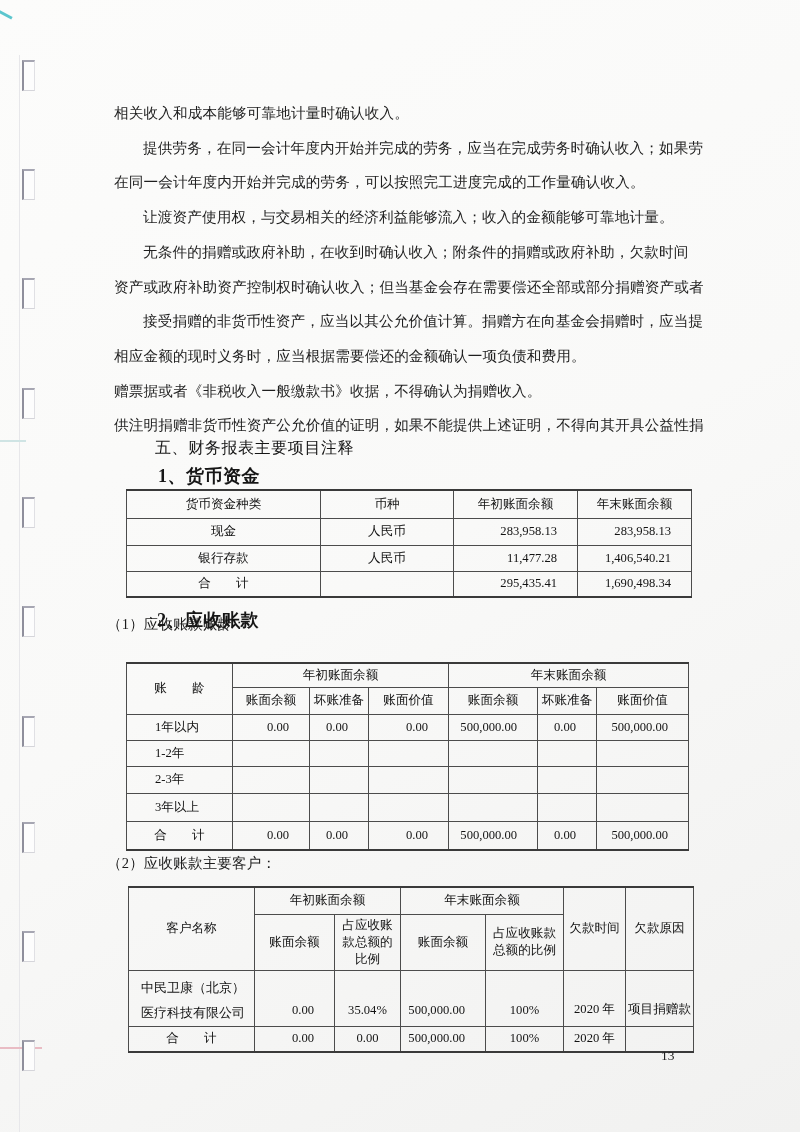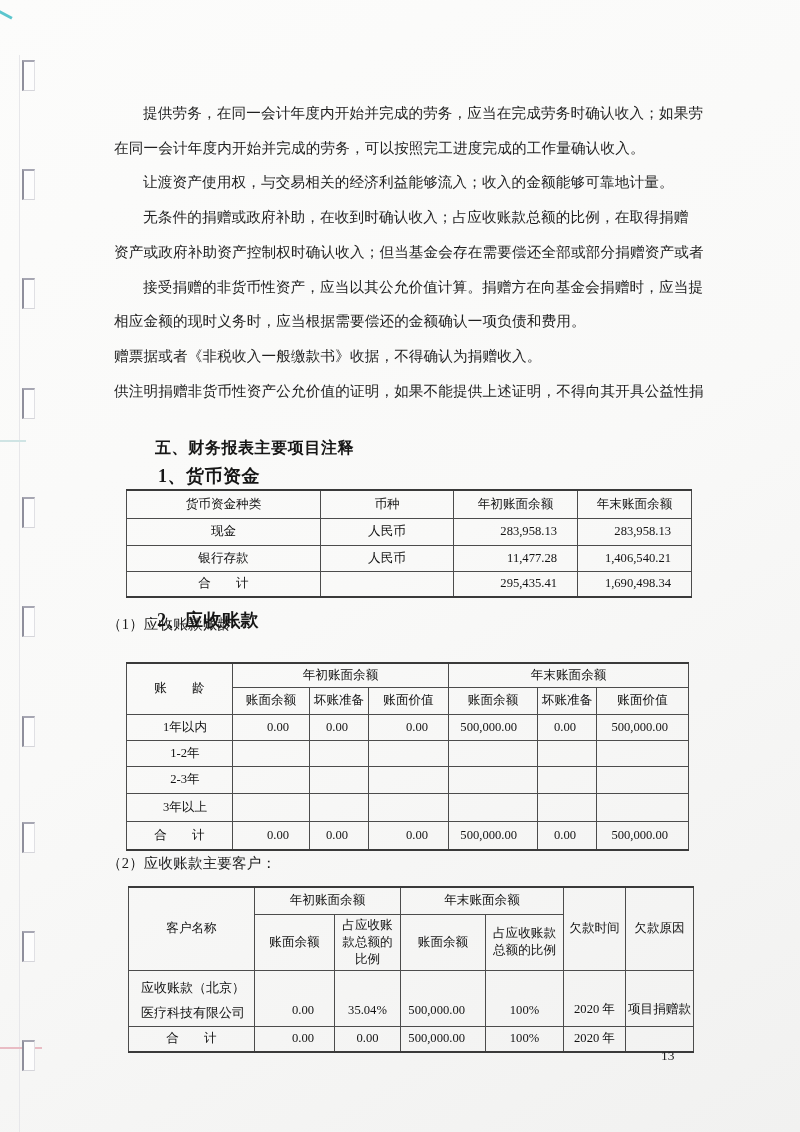--- a/index.html
+++ b/index.html
@@ -16,29 +16,29 @@
   .hole{
     position:absolute;left:22px;width:13px;height:31px;box-sizing:border-box;background:#fdfdfd;
     border-left:2.5px solid #8f8f9c;border-top:2px solid #a6a6b2;
     border-right:1px solid #e0e0e4;border-bottom:1px solid #d5d5da;
   }
   
   .body-text{position:absolute;left:114px;top:96px;width:582px;font-size:14.6px;line-height:34.7px;letter-spacing:.15px;}
   .body-text .line{white-space:nowrap;}
   .body-text .indent{text-indent:29px;}
   
-  .h-main{position:absolute;left:155px;top:438px;font-size:16px;font-weight:bold;letter-spacing:.6px;color:#161616;}
+  .h-main{position:absolute;left:155px;top:438px;font-size:16px;font-weight:normal;letter-spacing:.6px;color:#161616;}
   .h-sub{position:absolute;font-size:18px;font-weight:bold;letter-spacing:.5px;color:#161616;}
   .h-label{position:absolute;font-size:14.5px;letter-spacing:.2px;color:#1a1a1a;}
   
   table.tbl{position:absolute;border-collapse:collapse;table-layout:fixed;font-size:12.6px;color:#121212;
     border-top:2px solid #3a3a3a;border-bottom:2px solid #3a3a3a;}
   .tbl td{border:1px solid #4c4c4c;padding:0 2px;text-align:center;vertical-align:middle;overflow:hidden;font-weight:normal;}
   .tbl .num{text-align:right;padding-right:20px;}
-  .tbl .lbl{text-align:center;padding-left:13px;}
+  .tbl .lbl{text-align:left;padding-left:28px;}
   .tbl .wrap{padding:2px 5px;line-height:17px;}
   #t3 .vb{vertical-align:bottom;padding-bottom:8px;}
   #t3 .company{vertical-align:top;text-align:left;padding:4px 4px 0 12px;line-height:25.5px;font-size:13px;}
   .pagenum{position:absolute;left:661px;top:1048px;font-size:13.5px;color:#222;}
 </style>
 </head>
 <body>
 
 <div class="page">
 
@@ -53,24 +53,25 @@
     <div class="hole" style="top:388px"></div>
     <div class="hole" style="top:497px"></div>
     <div class="hole" style="top:606px"></div>
     <div class="hole" style="top:716px"></div>
     <div class="hole" style="top:822px"></div>
     <div class="hole" style="top:931px"></div>
     <div class="hole" style="top:1040px"></div>
   </div>
 
   <div class="body-text">
+    <div class="line">相关收入和成本能够可靠地计量时确认收入。</div>
     <div class="line indent">提供劳务，在同一会计年度内开始并完成的劳务，应当在完成劳务时确认收入；如果劳</div>
     <div class="line">在同一会计年度内开始并完成的劳务，可以按照完工进度完成的工作量确认收入。</div>
     <div class="line indent">让渡资产使用权，与交易相关的经济利益能够流入；收入的金额能够可靠地计量。</div>
-    <div class="line indent">无条件的捐赠或政府补助，在收到时确认收入；占应收账款总额的比例，在取得捐赠</div>
+    <div class="line indent">无条件的捐赠或政府补助，在收到时确认收入；附条件的捐赠或政府补助，欠款时间</div>
     <div class="line">资产或政府补助资产控制权时确认收入；但当基金会存在需要偿还全部或部分捐赠资产或者</div>
     <div class="line indent">接受捐赠的非货币性资产，应当以其公允价值计算。捐赠方在向基金会捐赠时，应当提</div>
     <div class="line">相应金额的现时义务时，应当根据需要偿还的金额确认一项负债和费用。</div>
     <div class="line">赠票据或者《非税收入一般缴款书》收据，不得确认为捐赠收入。</div>
     <div class="line">供注明捐赠非货币性资产公允价值的证明，如果不能提供上述证明，不得向其开具公益性捐</div>
   </div>
 
   <div class="h-main">五、财务报表主要项目注释</div>
   <div class="h-sub" style="left:158px;top:464px">1、货币资金</div>
 
@@ -205,21 +206,21 @@
       <td rowspan="2">欠款原因</td>
     </tr>
     <tr style="height:55px">
       <td class="wrap">账面余额</td>
       <td class="wrap">占应收账款总额的比例</td>
       <td class="wrap">账面余额</td>
       <td class="wrap">占应收账款总额的比例</td>
     </tr>
     <tr style="height:52px">
       <td class="company">
-        <div>应收账款（北京）</div>
+        <div>中民卫康（北京）</div>
         <div>医疗科技有限公司</div>
       </td>
       <td class="num vb">0.00</td>
       <td class="vb">35.04%</td>
       <td class="num vb">500,000.00</td>
       <td class="vb">100%</td>
       <td class="vb">2020 年</td>
       <td class="vb">项目捐赠款</td>
     </tr>
     <tr style="height:26px">

